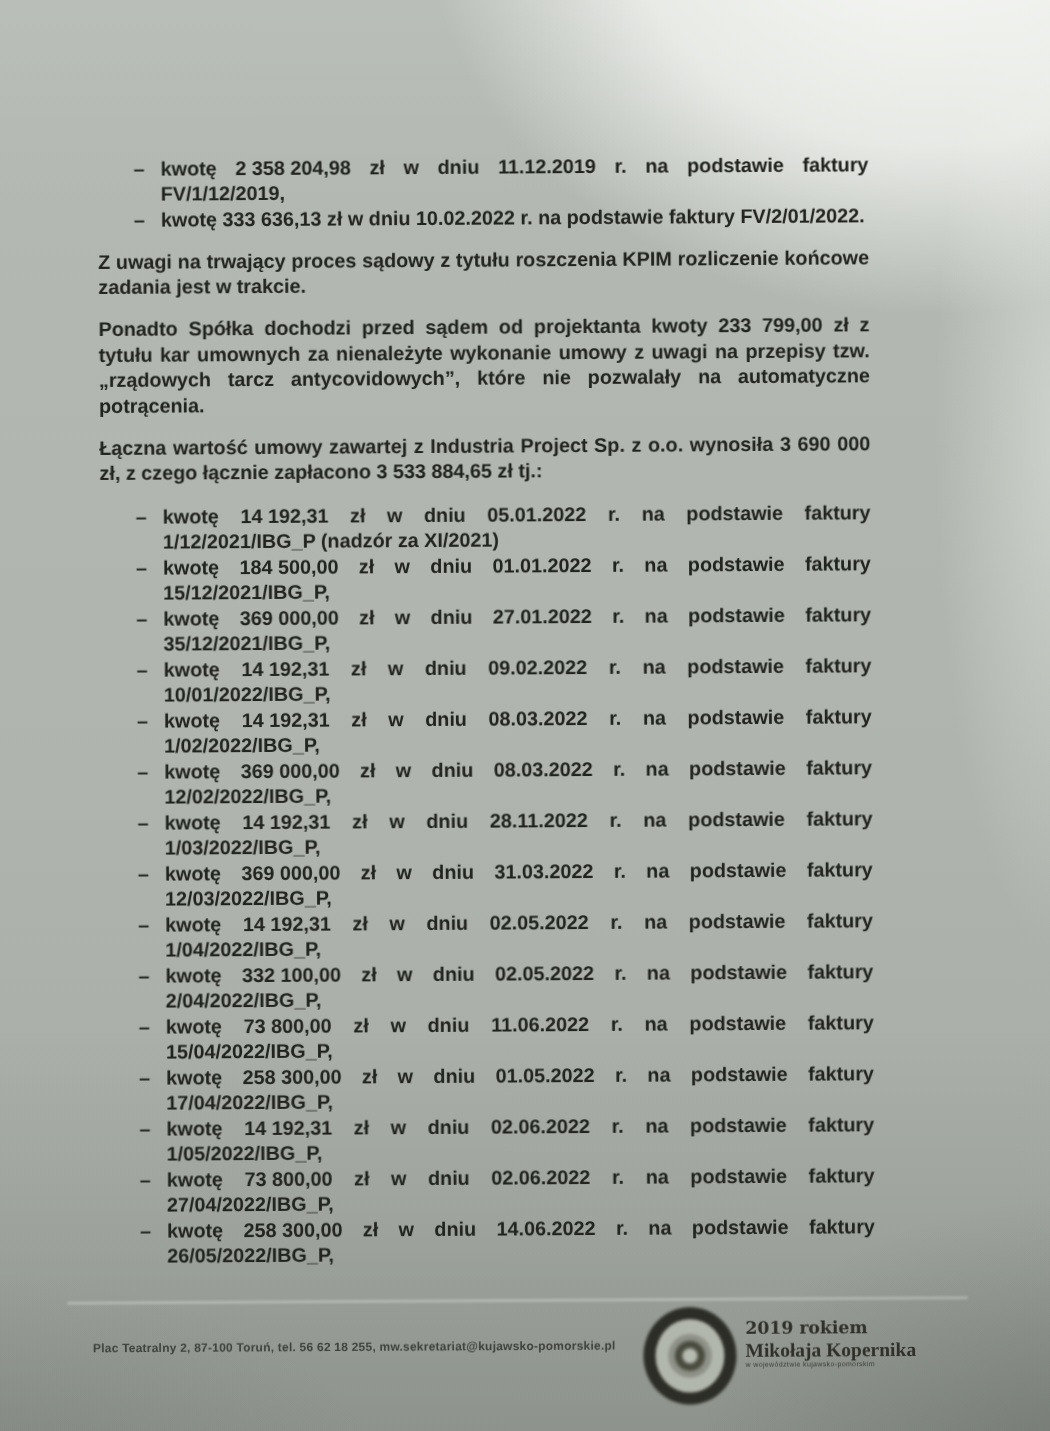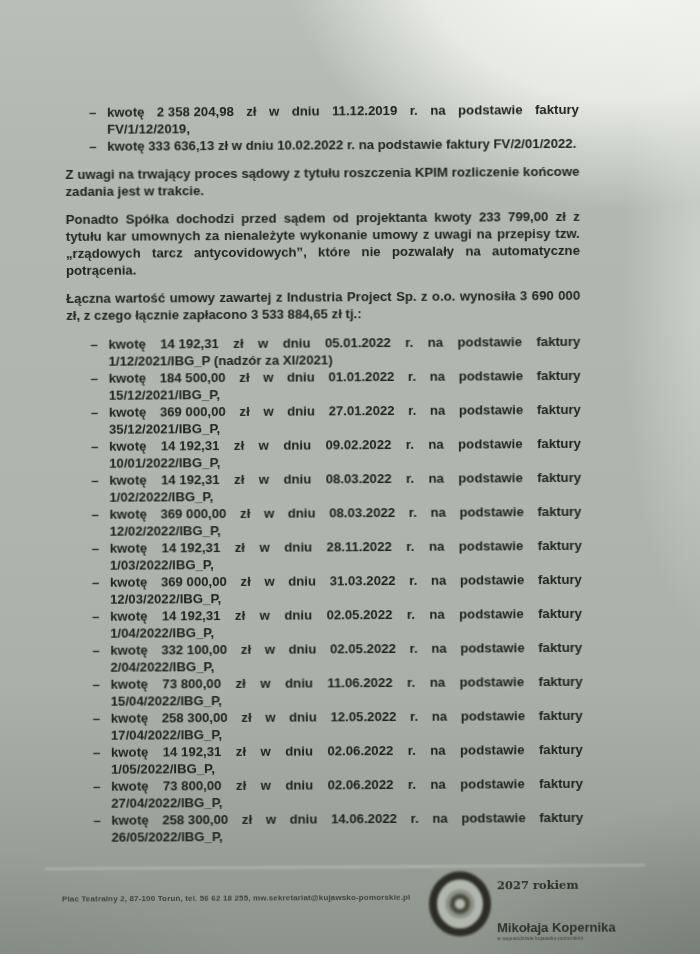--- a/index.html
+++ b/index.html
@@ -48,21 +48,21 @@
   }
   .logo-ring{
     position:absolute;left:429px;top:12px;width:46px;height:49px;border-radius:50%;
     border:8px solid #2c2d26;
     background:
       radial-gradient(circle at 50% 50%, #b7bcb2 0 4px, #4a4b3f 6px 9px, #8d9187 11px 14px, #b2b7ad 15px 100%);
     filter:blur(0.9px);
   }
   .logo-captions{position:absolute;left:497px;top:20px;color:#2e2f28;filter:blur(0.3px);}
   .logo-year{font-family:"DejaVu Serif","Liberation Serif",serif;font-weight:bold;font-size:11.5px;line-height:13px;}
-  .logo-name{font-family:Liberation Sans, sans-serif;font-weight:bold;font-size:13px;line-height:15px;margin-top:28px;}
+  .logo-name{font-family:Liberation Serif, serif;font-weight:bold;font-size:13px;line-height:15px;}
   .logo-sub{font-size:6px;transform:scale(0.78);transform-origin:left top;letter-spacing:0.3px;margin-top:1px;color:#3a3b33;}
 </style>
 </head>
 <body>
 
 <div class="photo-overlay"></div>
 <div class="crease-line"></div>
 
 <div class="content">
 
@@ -313,21 +313,21 @@
 
   <div class="list-item">
     <span class="dash">–</span>
     <div class="item-body">
       <div class="line1">
         <span>kwotę</span>
         <span>258&nbsp;300,00</span>
         <span>zł</span>
         <span>w</span>
         <span>dniu</span>
-        <span>12.05.2022</span>
+        <span>01.05.2022</span>
         <span>r.</span>
         <span>na</span>
         <span>podstawie</span>
         <span>faktury</span>
       </div>
       <div class="line2">17/04/2022/IBG_P,</div>
     </div>
   </div>
 
   <div class="list-item">
@@ -387,17 +387,17 @@
     </div>
   </div>
 </div>
 
 </div>
 
 <div class="footer">
   <div class="footer-address">Plac Teatralny 2, 87-100 Toruń, tel. 56 62 18 255, mw.sekretariat@kujawsko-pomorskie.pl</div>
   <div class="logo-ring"></div>
   <div class="logo-captions">
-    <div class="logo-year">2027 rokiem</div>
+    <div class="logo-year">2019 rokiem</div>
     <div class="logo-name">Mikołaja Kopernika</div>
     <div class="logo-sub">w województwie kujawsko-pomorskim</div>
   </div>
 </div>
 
 </body></html>

